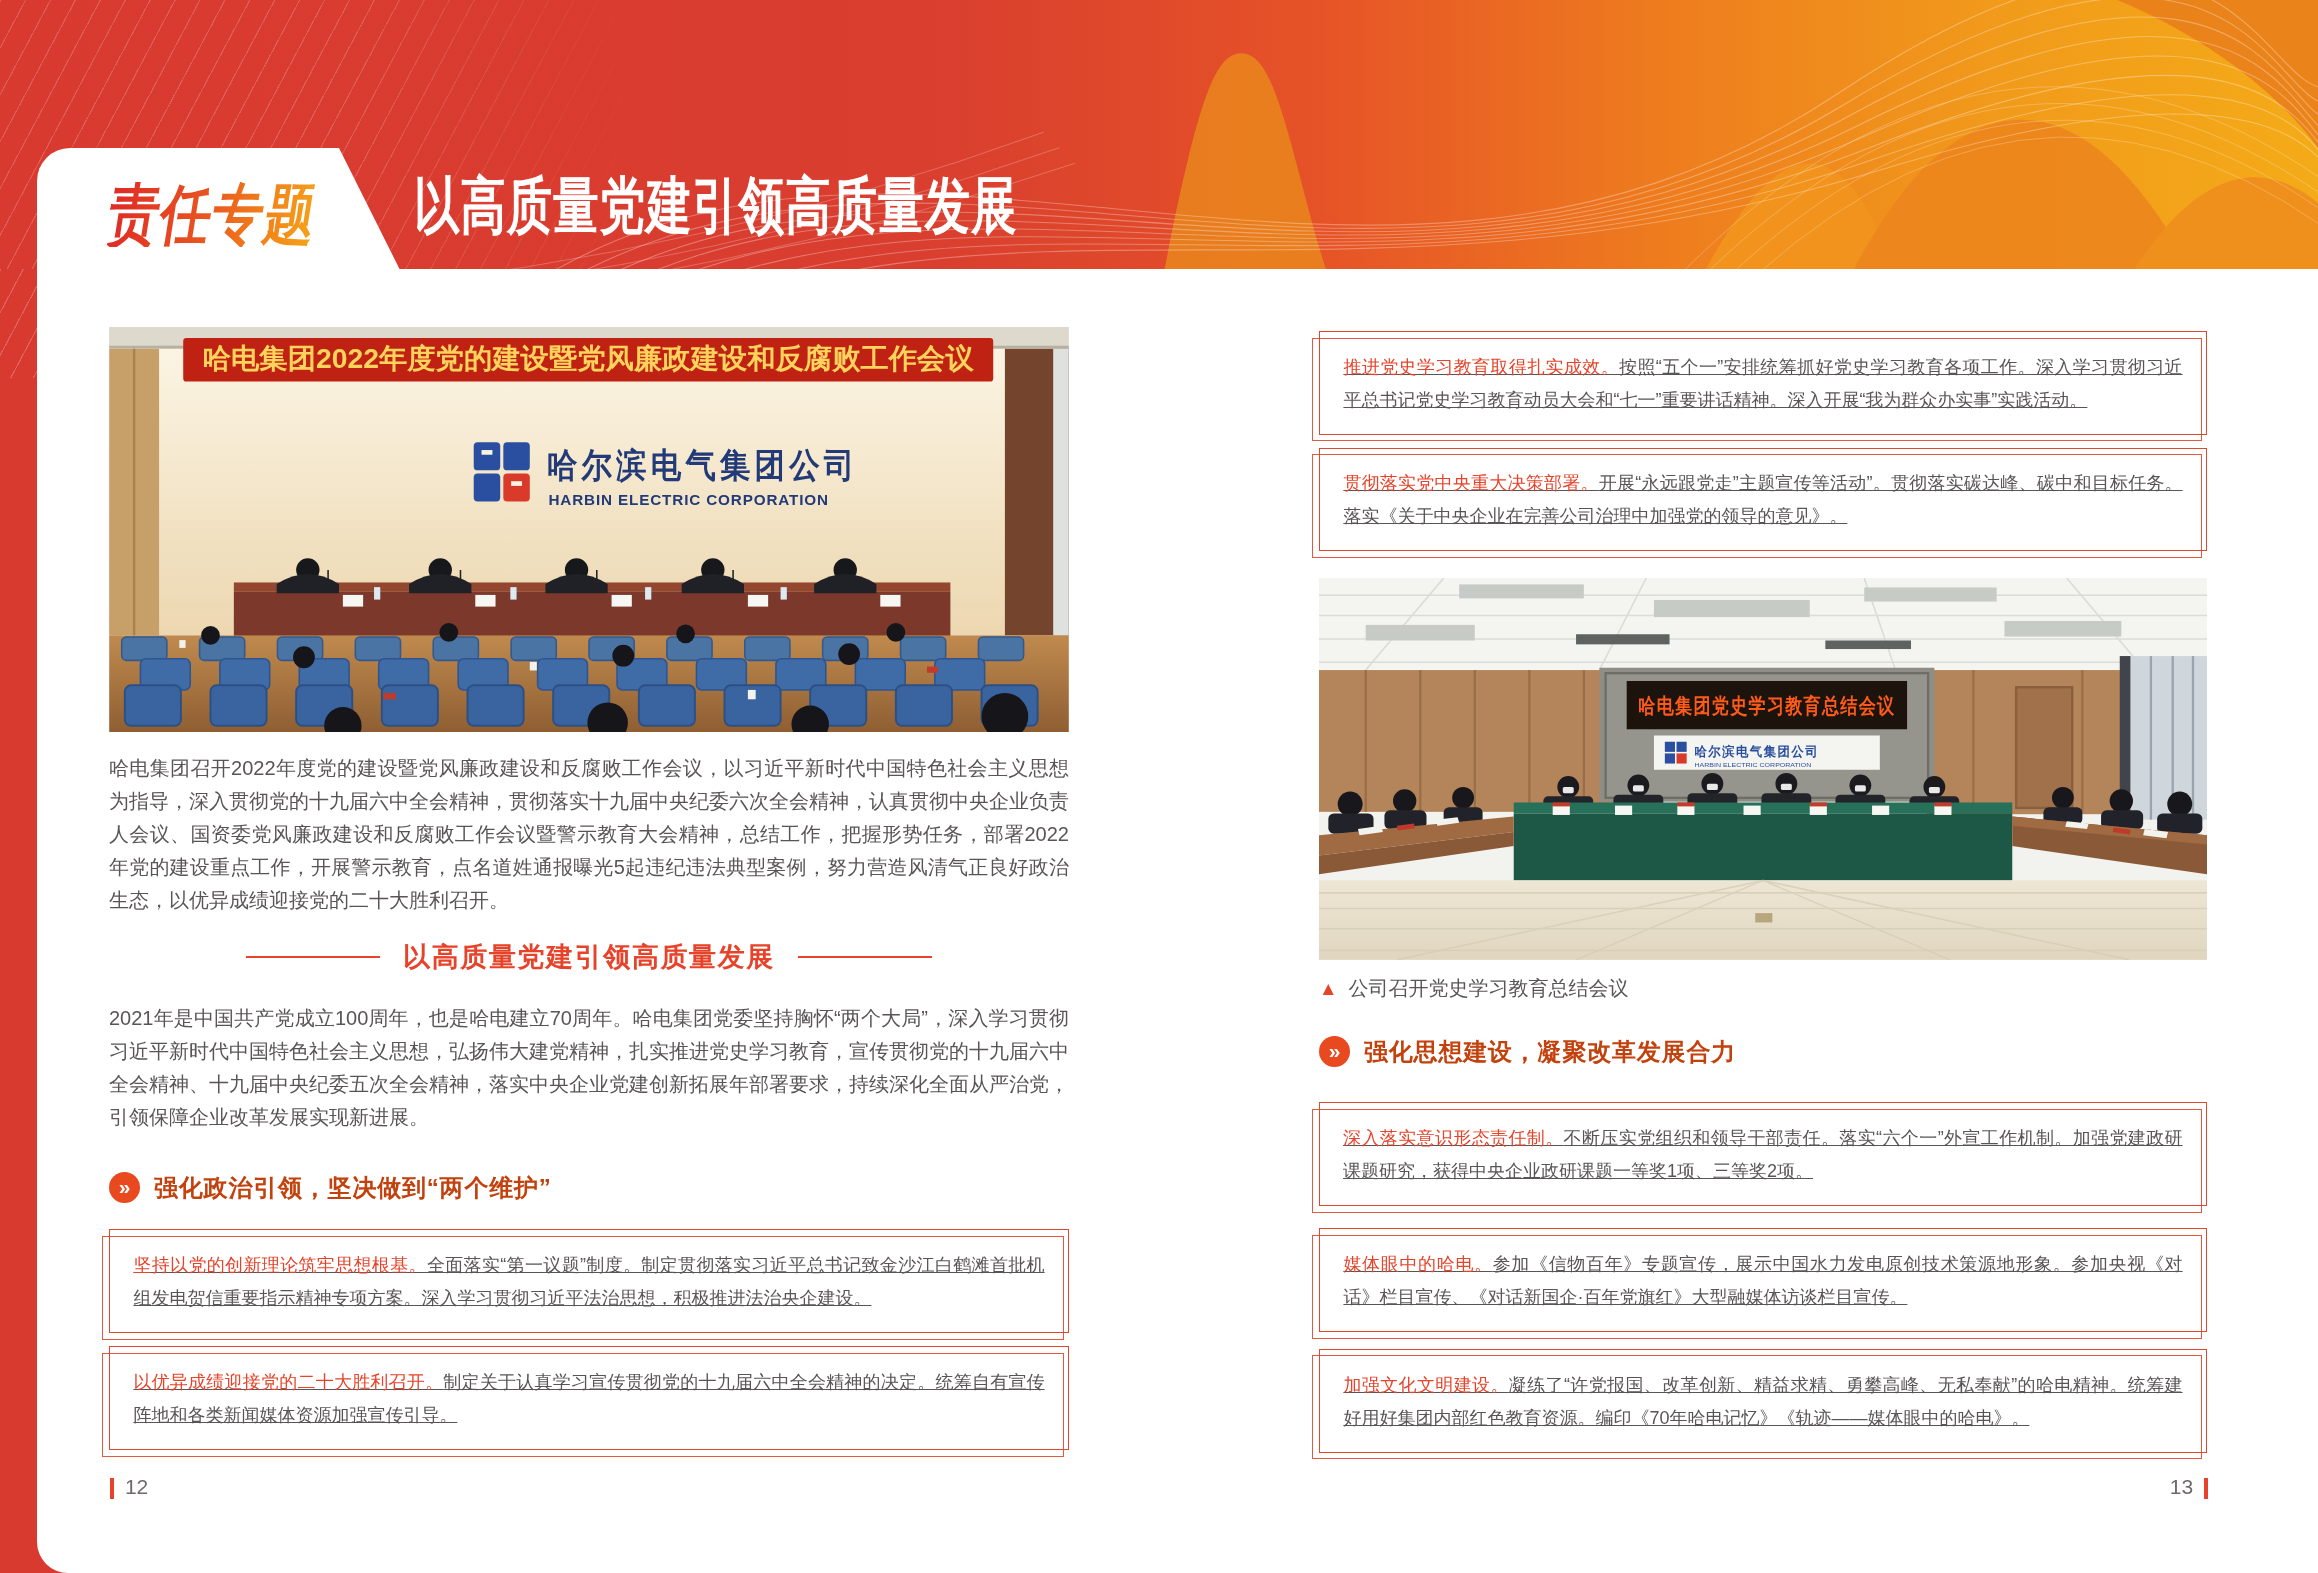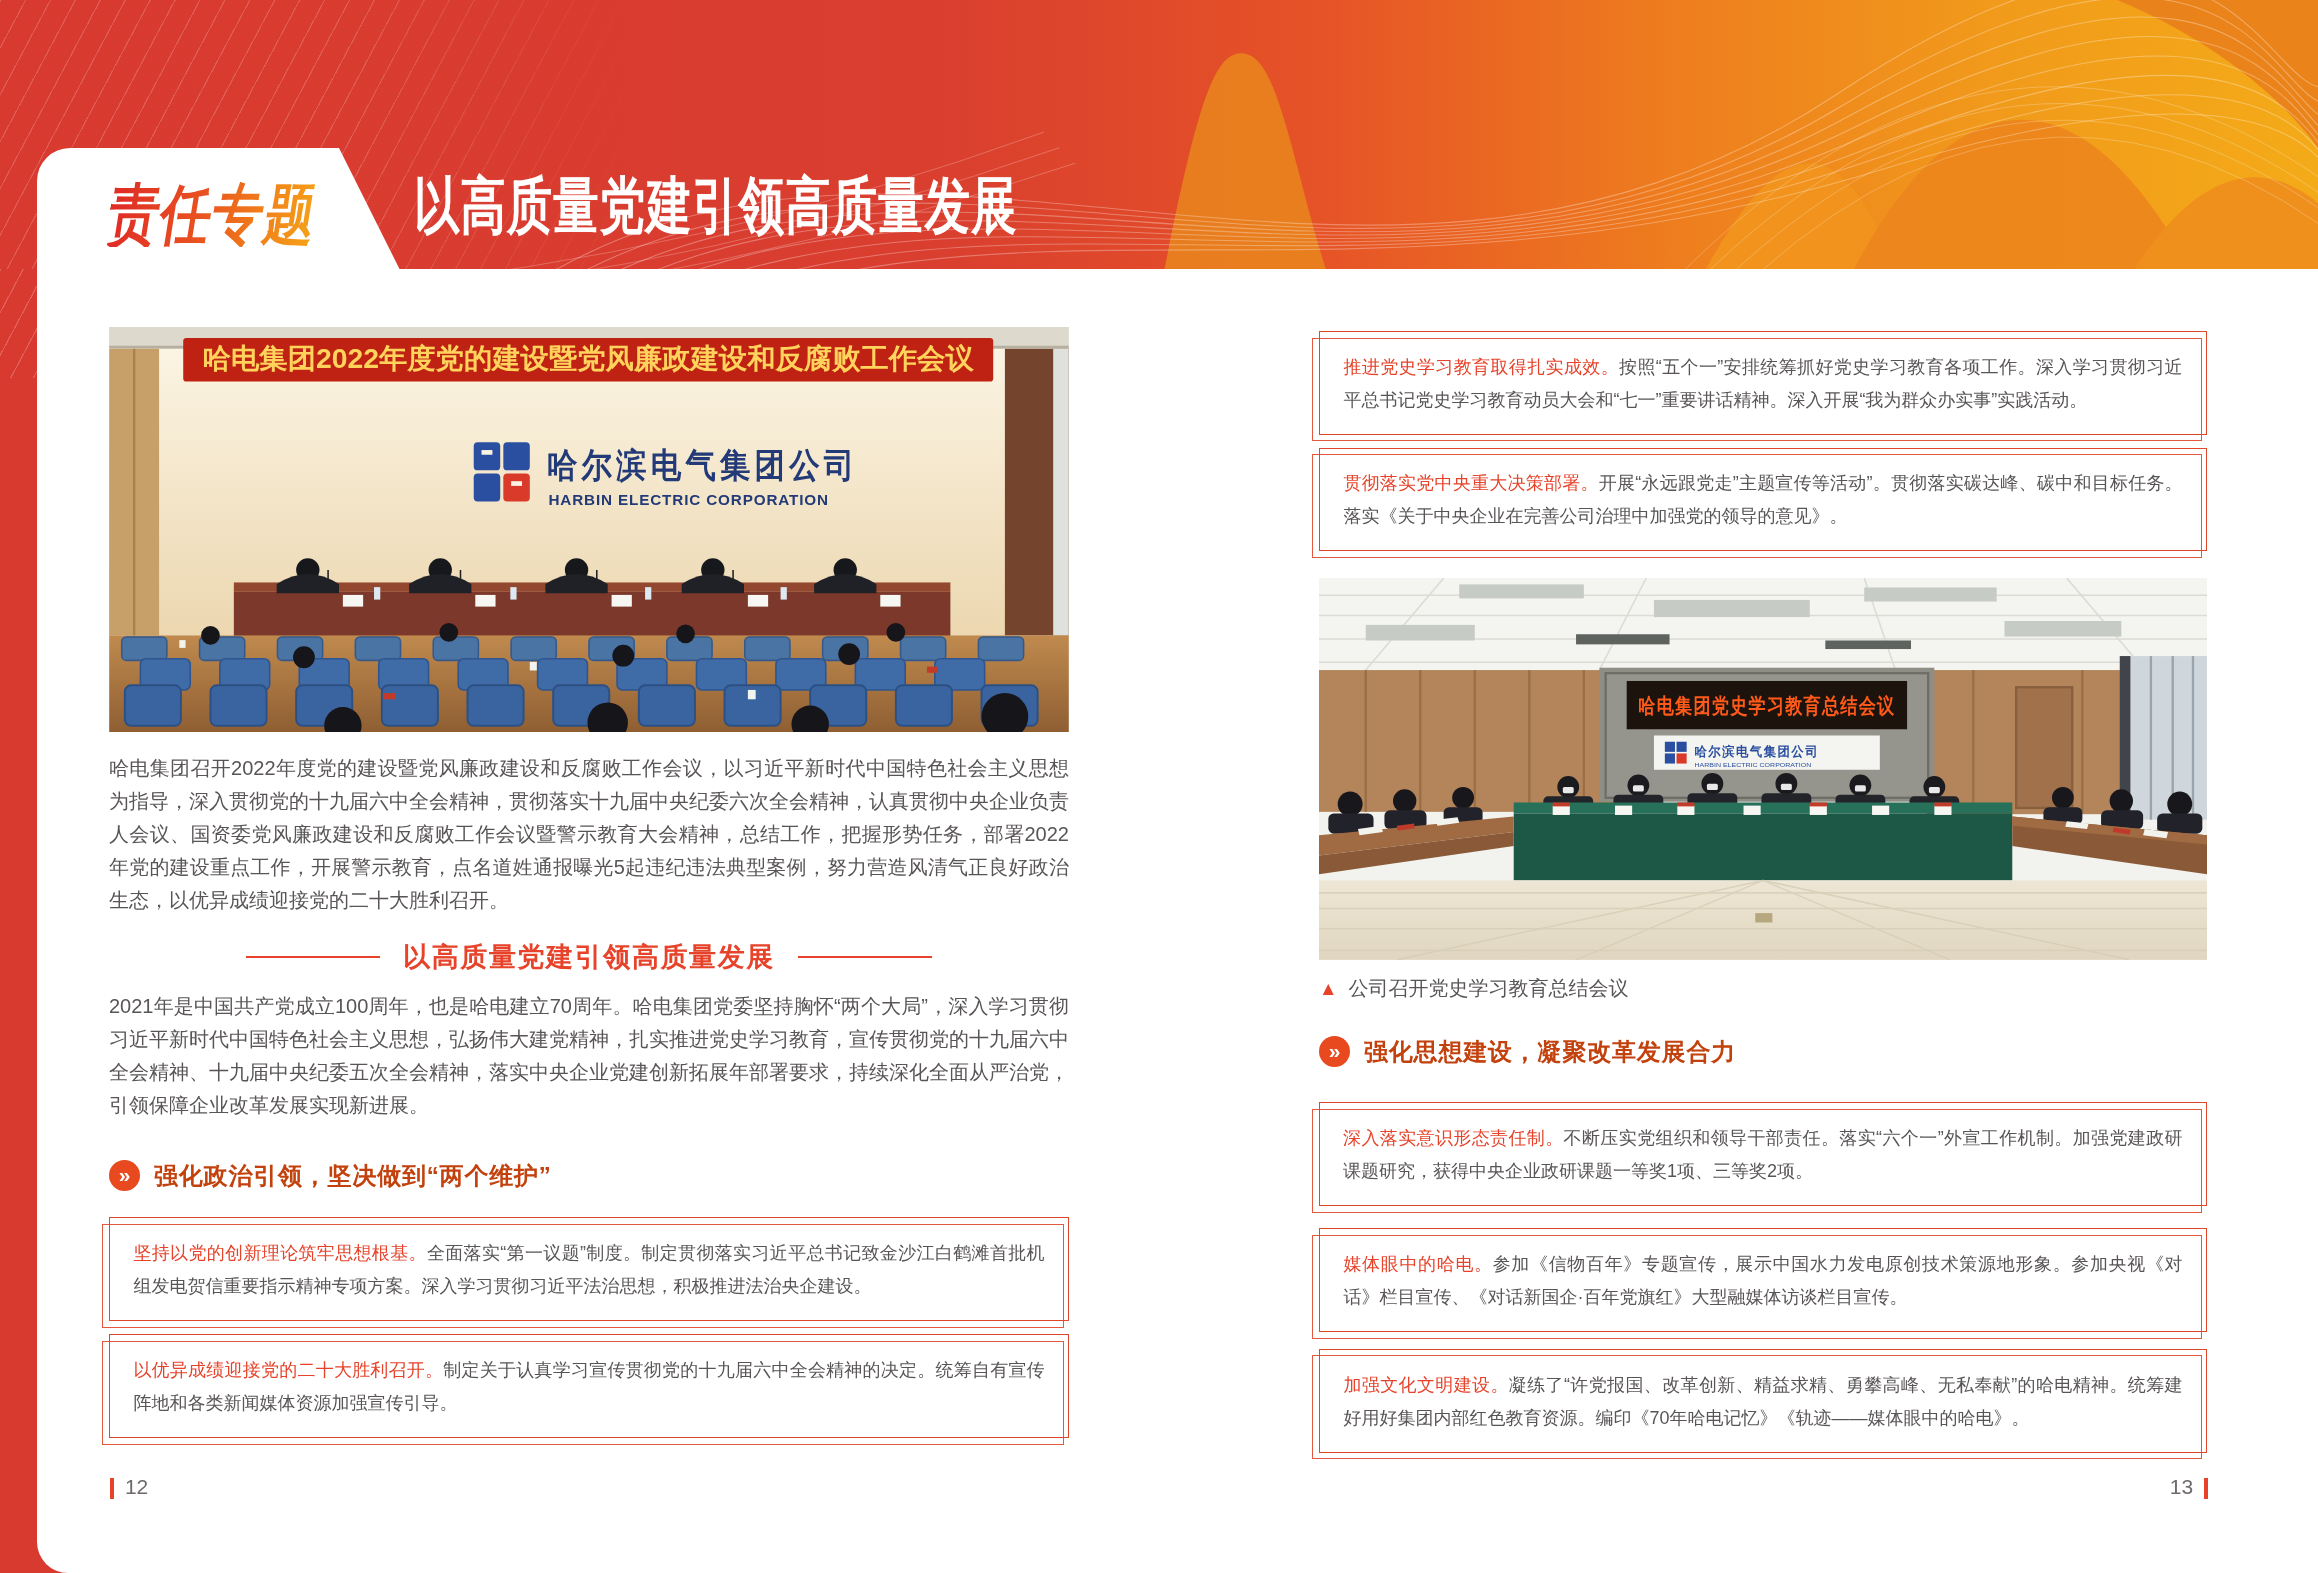--- a/index.html
+++ b/index.html
@@ -31,36 +31,36 @@
     transform:scaleX(.73);transform-origin:left top;text-shadow:0 0 0.8px rgba(255,255,255,.4);}
 
   
   .col{position:absolute;z-index:4;}
   .col-left{left:109px;top:327px;width:960px;}
   .col-right{left:1319px;top:331px;width:888px;}
 
   .photo{display:block;}
   .body-text{margin:0;font-size:20px;line-height:33px;text-align:justify;color:#595557;}
   .caption1{margin-top:20px;}
-  .intro{margin-top:17px;}
+  .intro{margin-top:29px;}
 
   .center-head{margin-top:23.4px;display:flex;align-items:center;justify-content:center;gap:23.4px;height:33px;}
   .center-head .rule{width:134px;height:1.6px;background:#e6432a;}
   .center-head h2{margin:0;font-size:27px;font-weight:bold;color:#e6432a;letter-spacing:1.6px;}
 
   .subhead{display:flex;align-items:center;gap:14px;height:33px;}
   .subhead .shicon{width:31px;height:31px;border-radius:50%;background:#e8491f;color:#ffffff;
     display:flex;align-items:center;justify-content:center;font-size:21px;font-weight:bold;line-height:1;
     padding-bottom:2.3px;box-sizing:border-box;}
   .subhead .shtext{font-size:24px;font-weight:bold;color:#c2410c;letter-spacing:0.8px;}
   .subhead1{margin-top:37px;}
   .subhead2{margin-top:33px;}
 
   .note-box{position:relative;border:1.6px solid #e0472b;background:#ffffff;
-    padding:18.7px 23.4px 17px;font-size:18px;line-height:33px;color:#595557;text-align:justify;}
+    padding:18.7px 23.4px 17px;font-size:18px;line-height:33px;color:#595557;text-align:justify;text-decoration:underline;}
   .note-box::after{content:"";position:absolute;left:-7.8px;top:5.5px;right:3.9px;bottom:-7.8px;
     border:1.2px solid rgba(224,71,43,.9);pointer-events:none;}
   .note-box .lead{color:#e6432a;}
   .mt40{margin-top:25px;}.mt34{margin-top:26.5px;}.mt30{margin-top:13px;}
   .mt28{margin-top:22px;}.mt44{margin-top:34px;padding-left:23px;}.mt22{margin-top:17px;}
 
   .photo-caption{margin-top:15.6px;display:flex;align-items:center;gap:11px;}
   .photo-caption .tri{color:#e6432a;font-size:18.7px;line-height:1;}
   .photo-caption .cap-text{font-size:20px;color:#595557;}
 

